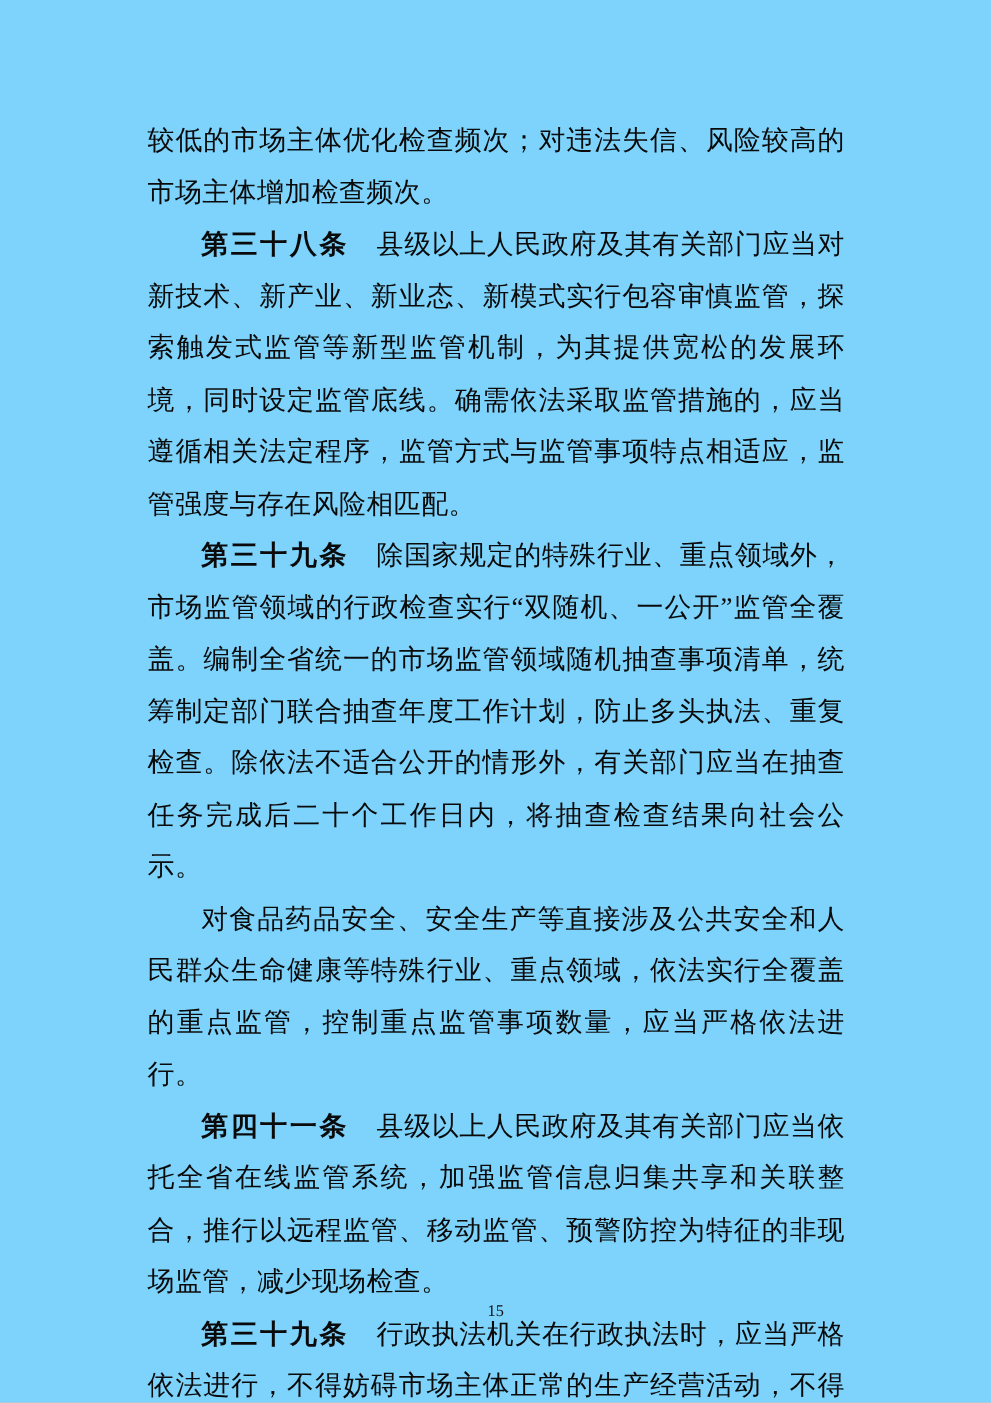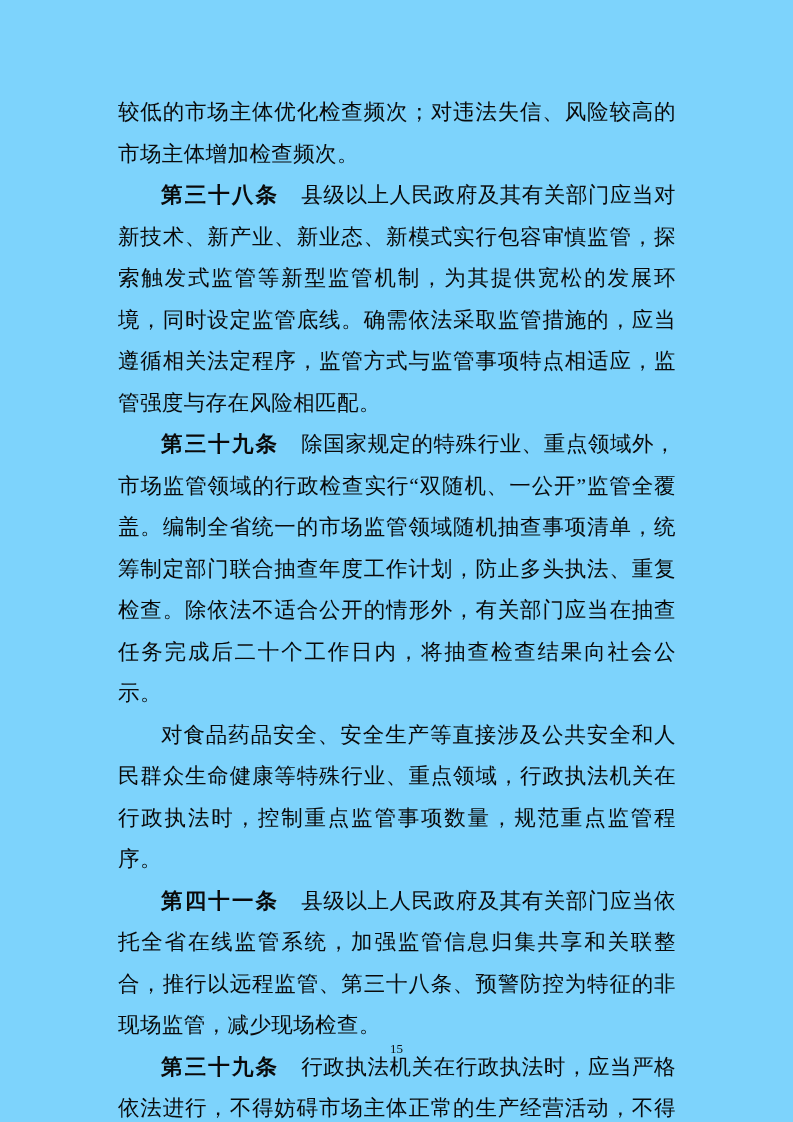--- a/index.html
+++ b/index.html
@@ -65,25 +65,25 @@
 
     <p class="para indent">
       <span class="artnum">第三十八条</span><span>　县级以上人民政府及其有关部门应当对新技术、新产业、新业态、新模式实行包容审慎监管，探索触发式监管等新型监管机制，为其提供宽松的发展环境，同时设定监管底线。确需依法采取监管措施的，应当遵循相关法定程序，监管方式与监管事项特点相适应，监管强度与存在风险相匹配。</span>
     </p>
 
     <p class="para indent">
       <span class="artnum">第三十九条</span><span>　除国家规定的特殊行业、重点领域外，市场监管领域的行政检查实行“双随机、一公开”监管全覆盖。编制全省统一的市场监管领域随机抽查事项清单，统筹制定部门联合抽查年度工作计划，防止多头执法、重复检查。除依法不适合公开的情形外，有关部门应当在抽查任务完成后二十个工作日内，将抽查检查结果向社会公示。</span>
     </p>
 
     <p class="para indent">
-      <span>对食品药品安全、安全生产等直接涉及公共安全和人民群众生命健康等特殊行业、重点领域，行政执法机关在行政执法时，控制重点监管事项数量，规范重点监管程序。</span>
+      <span>对食品药品安全、安全生产等直接涉及公共安全和人民群众生命健康等特殊行业、重点领域，依法实行全覆盖的重点监管，控制重点监管事项数量，应当严格依法进行。</span>
     </p>
 
     <p class="para indent">
-      <span class="artnum">第四十一条</span><span>　县级以上人民政府及其有关部门应当依托全省在线监管系统，加强监管信息归集共享和关联整合，推行以远程监管、第三十八条、预警防控为特征的非现场监管，减少现场检查。</span>
+      <span class="artnum">第四十一条</span><span>　县级以上人民政府及其有关部门应当依托全省在线监管系统，加强监管信息归集共享和关联整合，推行以远程监管、移动监管、预警防控为特征的非现场监管，减少现场检查。</span>
     </p>
 
     <p class="para indent">
       <span class="artnum">第三十九条</span><span>　行政执法机关在行政执法时，应当严格依法进行，不得妨碍市场主体正常的生产经营活动，不得索取</span>
     </p>
 
   </div>
 
   <div class="page-number">15</div>
 </div>

